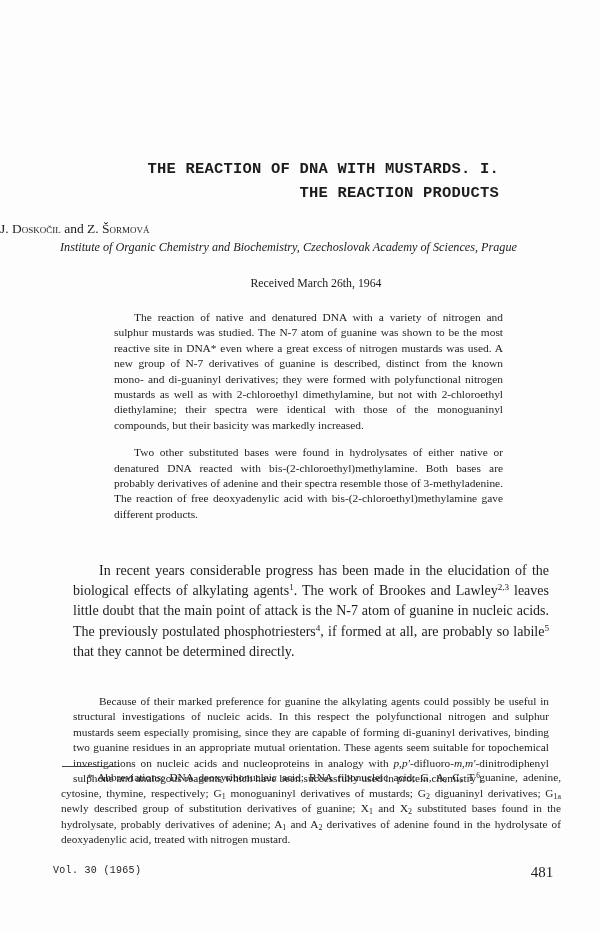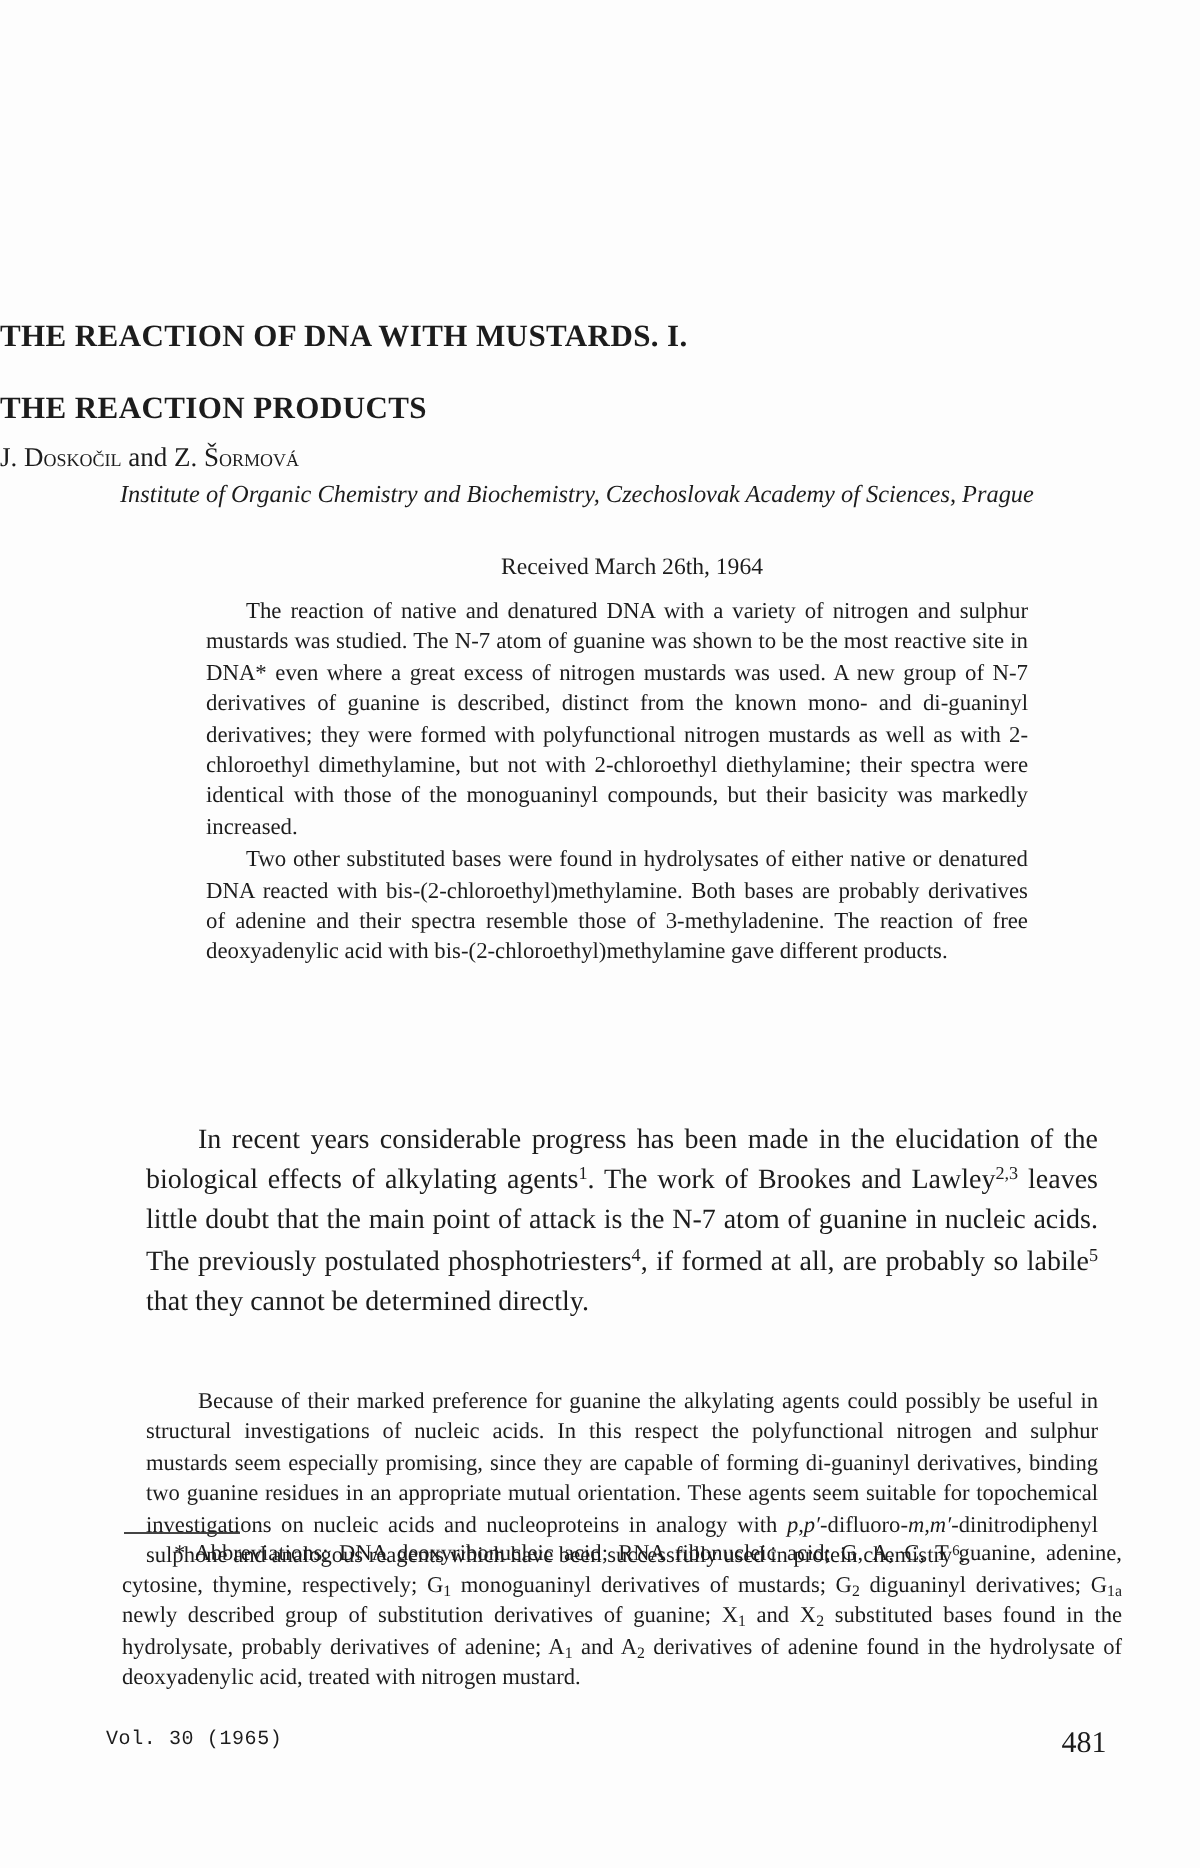--- a/index.html
+++ b/index.html
@@ -2,33 +2,33 @@
 <html><head>
 <meta charset="utf-8">
 <style>
   html, body { margin: 0; padding: 0; }
   body {
     width: 600px; height: 934px; background: #fdfdfd; position: relative; overflow: hidden;
     font-family: "Liberation Serif", "DejaVu Serif", serif; color: #1c1c1c;
   }
   .abs { position: absolute; }
   .title {
-    left: 0; width: 499px; text-align: left;
-    font-family: Liberation Serif, serif; font-weight: bold; font-size: 15.5px; letter-spacing: 0.2px;
+    left: 0; width: 499px; text-align: right;
+    font-family: Liberation Mono, monospace; font-weight: bold; font-size: 15.5px; letter-spacing: 0.2px;
   }
   #t1 { top: 160px; }
-  #t2 { top: 196px; }
+  #t2 { top: 184px; }
   .authors { top: 221px; left: 0; width: 600px; text-align: left; font-size: 13.5px; }
   .authors .sc { font-variant: small-caps; }
   .affil { top: 240px; left: 60px; width: 497px; text-align: left; font-size: 12.2px; font-style: italic; white-space: nowrap; }
   .received { top: 276px; left: 0; width: 600px; text-align: center; font-size: 11.8px; margin-left: 16px; }
   .abstract {
     top: 298px; left: 102px; width: 413px; font-size: 11.4px; line-height: 15.4px; text-align: justify;
   }
-  .abstract p { margin: 1px; text-indent: 20px; }
+  .abstract p { margin: 12px; text-indent: 20px; }
   .body1 {
     top: 549px; left: 61px; width: 500px; font-size: 14px; line-height: 20.2px; text-align: justify;
   }
   .body1 p, .body2 p { margin: 12px; text-indent: 26px; }
   .body2 {
     top: 682px; left: 61px; width: 500px; font-size: 11.3px; line-height: 15.4px; text-align: justify;
   }
   .rule { top: 766px; left: 62px; width: 58px; height: 0; border-top: 1px solid #444; }
   .footnote {
     top: 770px; left: 61px; width: 500px; font-size: 11.3px; line-height: 15.5px; text-align: justify;

